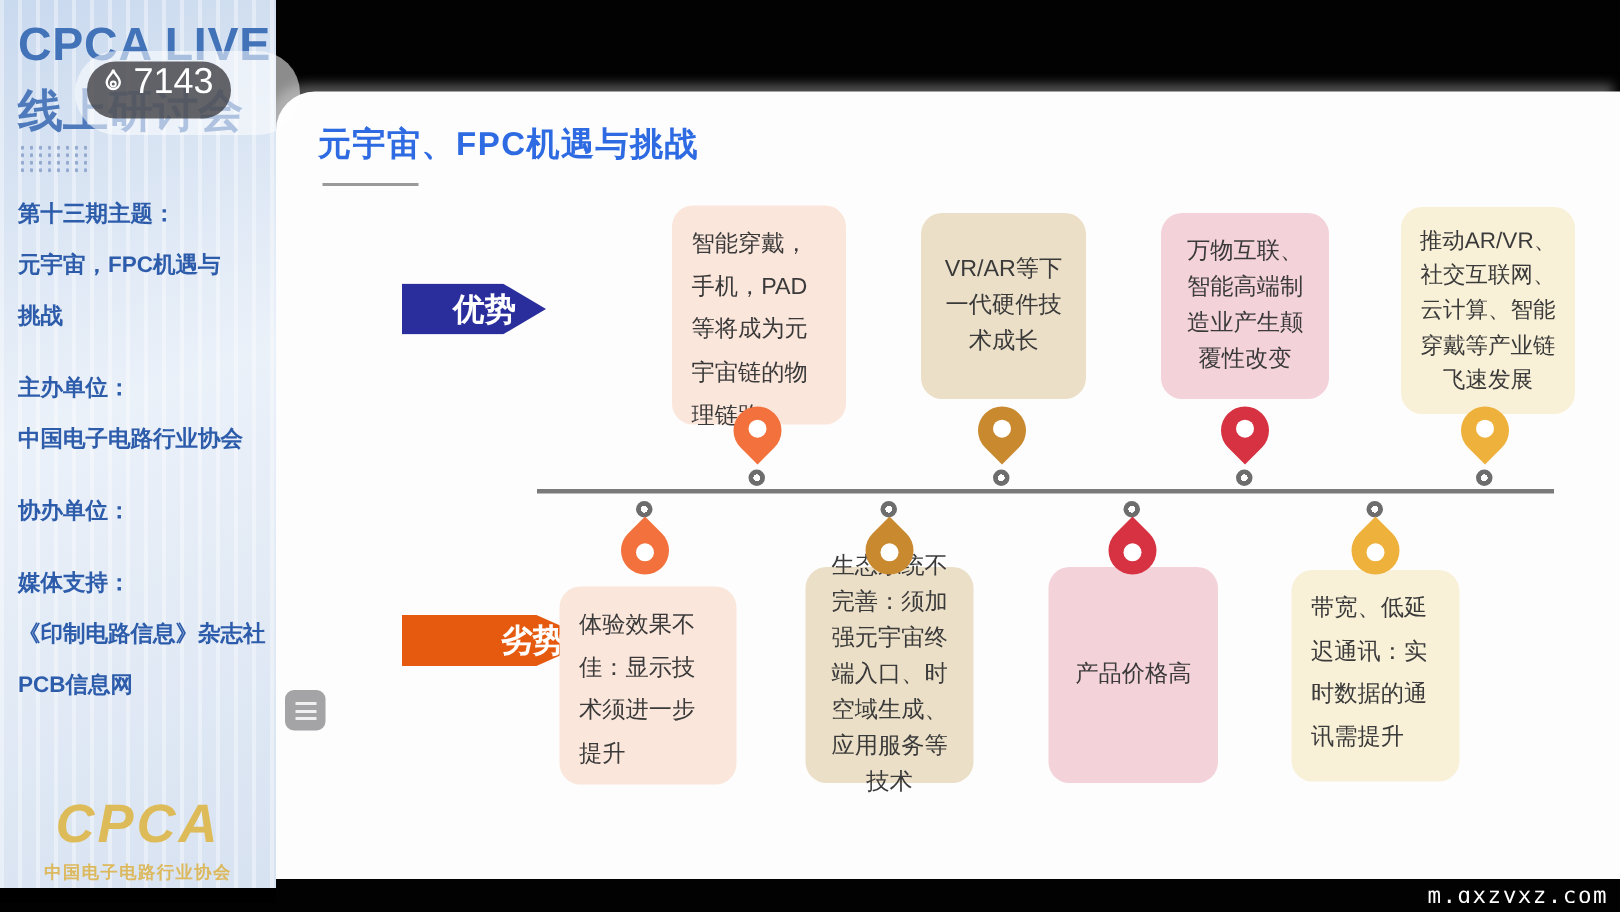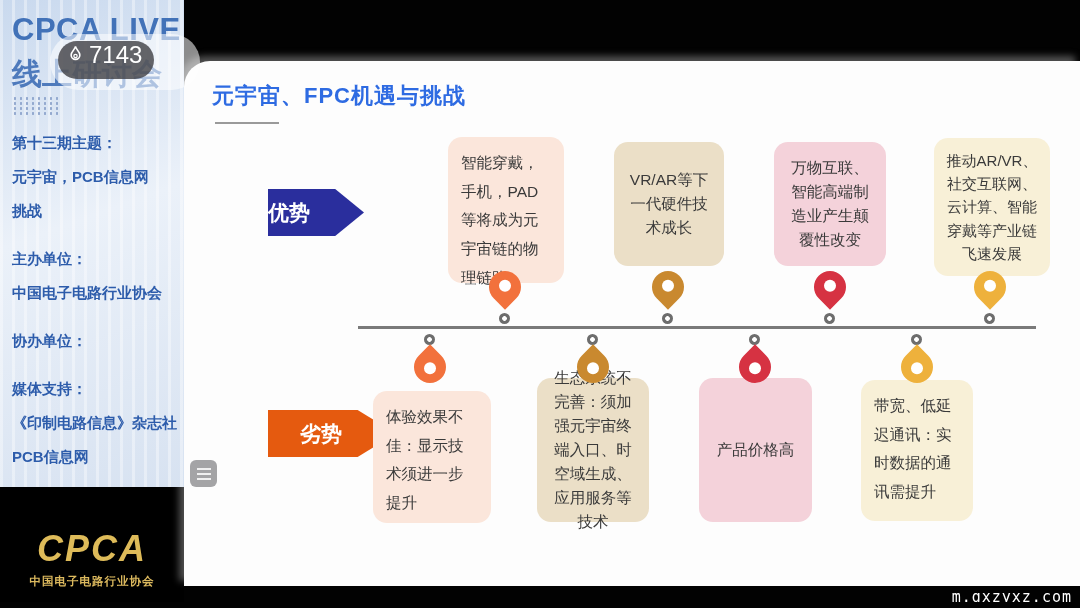--- a/index.html
+++ b/index.html
@@ -14,22 +14,22 @@
              font-size:15px;letter-spacing:1px;}
 
   
   .slide{position:absolute;left:184px;top:61px;width:896px;height:525px;background:#fdfdfd;
          border-top-left-radius:26px;box-shadow:-5px -5px 7px rgba(150,150,150,.55);}
   .title{position:absolute;left:28px;top:20px;margin:0;font-size:22px;font-weight:700;
          letter-spacing:1px;color:#2e6be2;}
   .title-underline{position:absolute;left:31px;top:61px;width:64px;height:2px;background:#9a9a9a;}
 
   
-  .arrow{position:absolute;left:84px;width:96px;height:47px;display:flex;align-items:center;
-         justify-content:flex-start;clip-path:polygon(0 0,70% 0,100% 50%,70% 100%,0 100%);
+  .arrow{position:absolute;left:84px;width:96px;height:34px;display:flex;align-items:center;
+         justify-content:flex-end;clip-path:polygon(0 0,70% 0,100% 50%,70% 100%,0 100%);
          color:#fff;font-size:21px;font-weight:700;}
   .arrow span{margin-right:20px;}
   .arrow.adv{top:128px;}
   .arrow.dis{top:349px;}
 
   
   .box{position:absolute;border-radius:14px;color:#3a3a3a;font-size:15.5px;word-break:break-all;
        box-sizing:border-box;}
   .box.centered{display:flex;align-items:center;justify-content:center;text-align:center;
                 line-height:1.55;padding:8px 10px;}
@@ -49,21 +49,21 @@
         background:radial-gradient(circle,#fff 0 2.2px,#6d6d6d 2.3px 100%);}
   .pin{position:absolute;width:32px;height:32px;}
   .pin .body{width:100%;height:100%;border-radius:50% 50% 50% 0;}
   .pin.down .body{transform:rotate(-45deg);}
   .pin.up .body{transform:rotate(135deg);}
   .pin .hole{position:absolute;width:12px;height:12px;background:#fff;border-radius:50%;left:50%;top:50%;}
   .pin.down .hole{transform:translate(-50%,-60%);}
   .pin.up .hole{transform:translate(-50%,-40%);}
 
   
-  .sidebar{position:absolute;left:0;top:0;width:184px;height:487px;
+  .sidebar{position:absolute;left:0;top:0;width:184px;height:592px;
     background:
       repeating-linear-gradient(90deg,rgba(255,255,255,.38) 0 3px,rgba(255,255,255,0) 3px 12px),
       linear-gradient(160deg,#c9d9ee 0%,#ebf1f9 45%,#d7e2f1 100%);}
   .logo1{position:absolute;left:12px;top:12px;font-size:31px;font-weight:800;color:#4272b8;
          letter-spacing:.5px;}
   .logo2{position:absolute;left:12px;top:54px;font-size:30px;font-weight:800;color:#4e7abc;}
   .halo{position:absolute;left:50px;top:34px;width:150px;height:56px;background:rgba(255,255,255,.55);
         border-radius:28px;}
   .viewer-badge{position:absolute;left:58px;top:41px;height:38px;padding:0 12px 0 8px;
         background:rgba(62,62,68,.8);border-radius:19px;display:flex;align-items:flex-start;gap:4px;
@@ -175,21 +175,21 @@
         <path d="M12 2.5c.6 4 5.5 6 5.5 10.8a5.5 5.5 0 0 1-11 0c0-4.8 4.9-6.8 5.5-10.8z" fill="none" stroke="#ffffff" stroke-width="2"></path>
         <circle cx="12" cy="14.5" r="2.1" fill="none" stroke="#ffffff" stroke-width="1.6"></circle>
       </svg>
       <span>7143</span>
     </div>
     <div class="dotgrid"></div>
 
     <div class="side-text">
       <div class="side-section">
         <div>第十三期主题：</div>
-        <div>元宇宙，PCB信息网</div>
+        <div>元宇宙，FPC机遇与</div>
         <div>挑战</div>
       </div>
       <div class="side-section">
         <div>主办单位：</div>
         <div>中国电子电路行业协会</div>
       </div>
       <div class="side-section">
         <div>协办单位：</div>
       </div>
       <div class="side-section">

